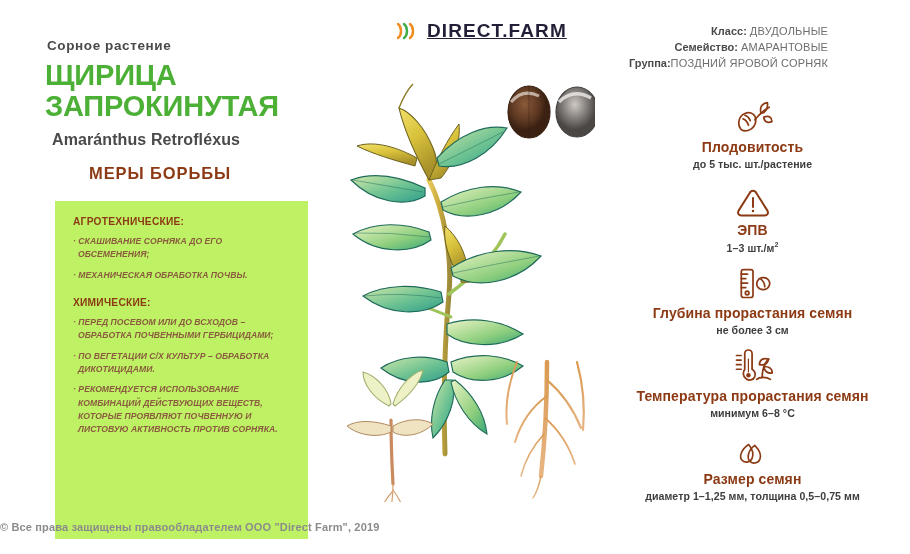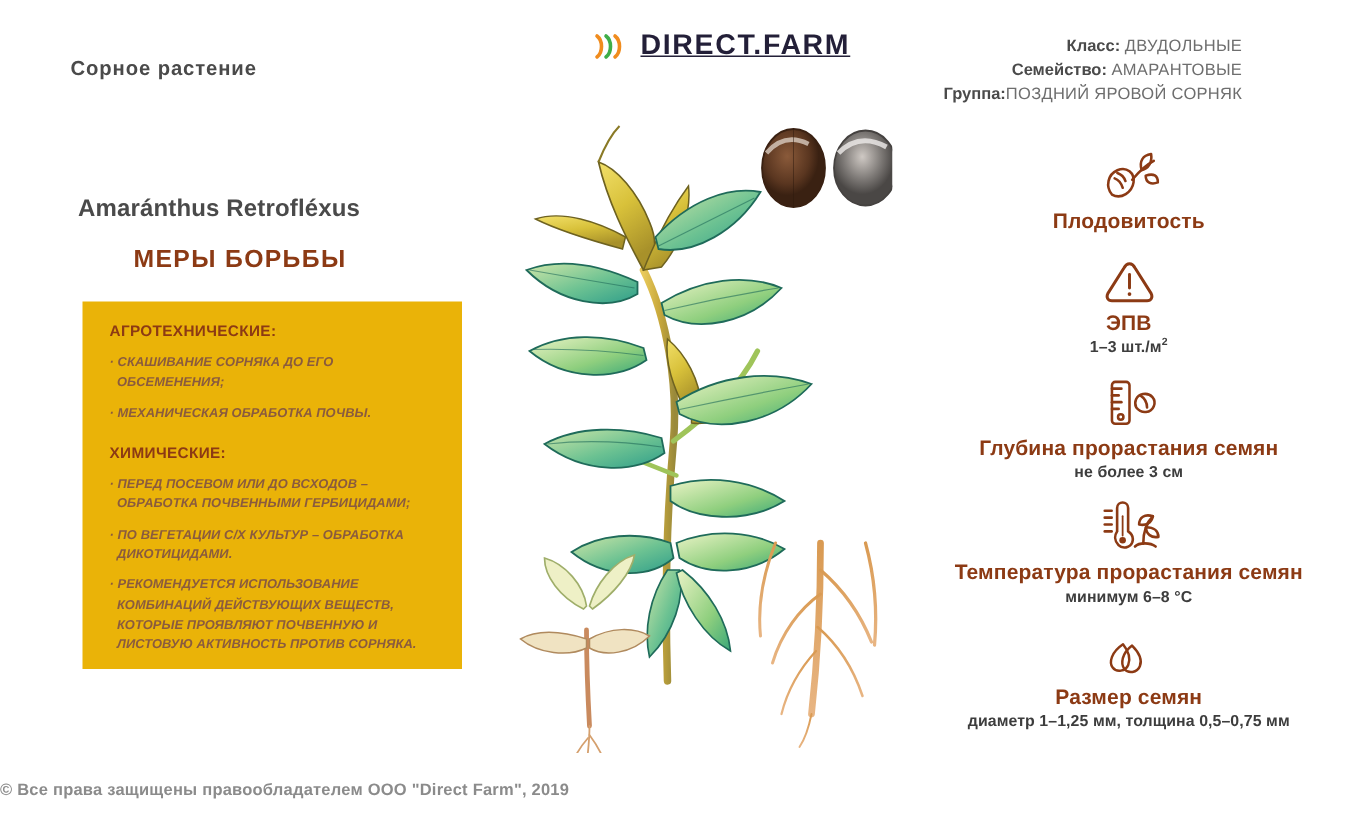--- a/index.html
+++ b/index.html
@@ -26,22 +26,22 @@
   }
   .latin{
     position:absolute;left:52px;top:131px;
     font-size:16px;font-weight:700;color:#4a4a4a;letter-spacing:.1px;
   }
   .measures-title{
     position:absolute;left:0;top:164px;width:320px;text-align:center;
     font-size:16.5px;font-weight:700;color:#8c3a14;letter-spacing:.9px;
   }
   .measures-box{
-    position:absolute;left:55px;top:201px;width:253px;height:245px;
-    background:#eab308;
+    position:absolute;left:55px;top:201px;width:253px;height:338px;
+    background:#bef264;
   }
   .mb-inner{padding:15px 16px 10px 18px;}
   .m-head{
     font-size:10.2px;font-weight:800;color:#8c3a14;letter-spacing:.25px;
     margin:0 0 8px 0;
   }
   .m-head.second{margin-top:15px;}
   .m-item{
     font-size:8.6px;font-weight:600;color:#8a5b3e;line-height:1.55;
     margin:0 0 7px 0;letter-spacing:.05px;
@@ -92,20 +92,24 @@
 </style>
 </head>
 <body>
 
 <div class="page">
 
   <div class="left-col">
 
     <div class="kicker">Сорное растение</div>
 
+    <div class="title">
+      <div>ЩИРИЦА</div>
+      <div>ЗАПРОКИНУТАЯ</div>
+    </div>
 
     <div class="latin">Amaránthus Retrofléxus</div>
 
     <div class="measures-title">МЕРЫ БОРЬБЫ</div>
 
     <div class="measures-box">
       <div class="mb-inner">
         <div class="m-head">АГРОТЕХНИЧЕСКИЕ:</div>
         <div class="m-item indent">· СКАШИВАНИЕ СОРНЯКА ДО ЕГО ОБСЕМЕНЕНИЯ;</div>
         <div class="m-item indent">· МЕХАНИЧЕСКАЯ ОБРАБОТКА ПОЧВЫ.</div>
@@ -271,20 +275,21 @@
               <path d="M9 33 C4 27, 6 18, 13 15 C20 12, 26 17, 25 24 C24 31, 16 37, 9 33 Z"></path>
               <path d="M11 21 C14 22, 16 25, 17 28"></path>
               <path d="M13 17 C16 18, 18 20, 19 23"></path>
               <path d="M24 22 C29 16, 34 11, 40 8"></path>
               <path d="M31 15 C29 8, 32 4, 38 3 C39 9, 36 14, 31 15 Z"></path>
               <path d="M34 19 C40 17, 43 19, 43 24 C38 26, 34 24, 34 19 Z"></path>
             </g>
           </svg>
         </div>
         <div class="fact-label">Плодовитость</div>
+        <div class="fact-value">до 5 тыс. шт./растение</div>
       </div>
 
       <div class="fact">
         <div class="fact-icon">
           <svg viewBox="0 0 40 36" width="36" height="33" aria-hidden="true">
             <path d="M20 5 C22 5, 23 6, 24 8 L36 27 C37.5 30, 36 32.5, 33 32.5 L7 32.5 C4 32.5, 2.5 30, 4 27 L16 8 C17 6, 18 5, 20 5 Z" fill="none" stroke="#8c3a14" stroke-width="2.2" stroke-linejoin="round"></path>
             <path d="M20 13 L20 23" stroke="#8c3a14" stroke-width="2.2" stroke-linecap="round"></path>
             <circle cx="20" cy="27.5" r="1.4" fill="#8c3a14"></circle>
           </svg>
         </div>

